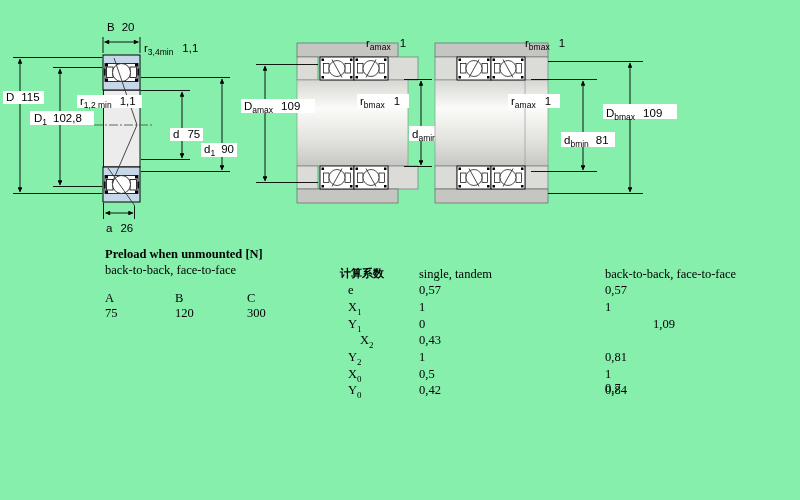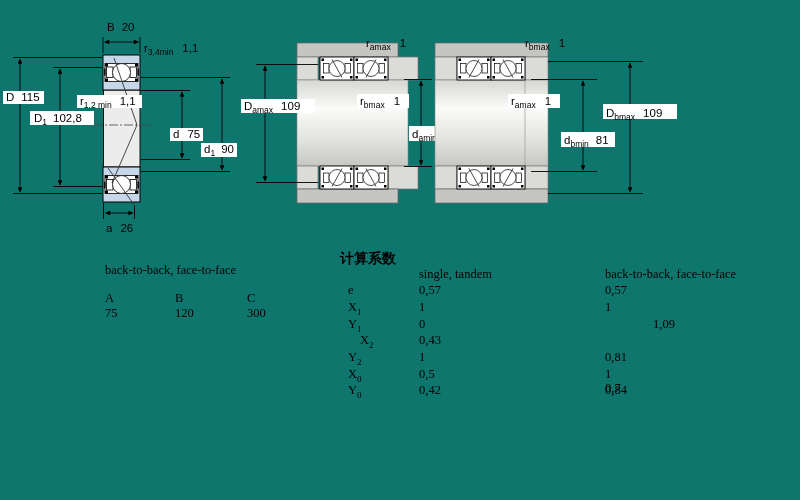--- a/index.html
+++ b/index.html
@@ -1,16 +1,16 @@
 <!DOCTYPE html>
 <html><head>
 <meta charset="utf-8">
 <style>
   html,body{margin:0;padding:0;background:#fff;}
-  #stage{position:relative;width:800px;height:500px;background:#0f766e;overflow:hidden;
+  #stage{position:relative;width:800px;height:500px;background:#86efac;overflow:hidden;
          font-family:"Liberation Sans",sans-serif;color:#000;}
   svg text{font-family:"Liberation Sans",sans-serif;font-size:11.5px;fill:#000;}
   svg .sub{font-size:8.5px;}
   .tbl{position:absolute;font-family:"Liberation Serif",serif;font-size:12.5px;color:#000;}
   .tbl .t-title{font-weight:bold;position:absolute;left:0;top:0;white-space:nowrap;}
   .tbl span{white-space:nowrap;}
   .abs{position:absolute;}
   sub{font-size:9px;}
 </style>
 </head>
@@ -182,31 +182,32 @@
       <rect x="561" y="132" width="54" height="15"></rect>
     </g>
     <text x="525" y="47"><tspan>r</tspan><tspan class="sub" dy="3">bmax</tspan><tspan dy="-3" dx="9">1</tspan></text>
     <text x="511" y="105"><tspan>r</tspan><tspan class="sub" dy="3">amax</tspan><tspan dy="-3" dx="9">1</tspan></text>
     <text x="606" y="117"><tspan>D</tspan><tspan class="sub" dy="3">bmax</tspan><tspan dy="-3" dx="8">109</tspan></text>
     <text x="564" y="144"><tspan>d</tspan><tspan class="sub" dy="3">bmin</tspan><tspan dy="-3" dx="7">81</tspan></text>
   </g>
 </svg>
 
   <div class="tbl" style="left:105px;top:247px;width:230px;height:80px;">
+    <div class="t-title">Preload when unmounted [N]</div>
     <div class="abs" style="left:0;top:16px;">back-to-back, face-to-face</div>
     <span class="abs" style="left:0;top:44px;">A</span>
     <span class="abs" style="left:70px;top:44px;">B</span>
     <span class="abs" style="left:142px;top:44px;">C</span>
     <span class="abs" style="left:0;top:59px;">75</span>
     <span class="abs" style="left:70px;top:59px;">120</span>
     <span class="abs" style="left:142px;top:59px;">300</span>
   </div>
 
   <div class="tbl" style="left:340px;top:250px;width:450px;height:160px;">
-    <div class="t-title" style="font-size:14px;">计算系数</div>
+    <div class="t-title" style="font-size:11px;margin-top:16px;">计算系数</div>
     <span class="abs" style="left:79px;top:17px;">single, tandem</span>
     <span class="abs" style="left:265px;top:17px;">back-to-back, face-to-face</span>
 
     <div class="abs" style="left:0;top:33px;right:0;">
       <span class="abs" style="left:8px;"><span>e</span><sub></sub></span>
       <span class="abs" style="left:79px;">0,57</span>
       <span class="abs" style="left:265px;">0,57</span>
     </div>
     <div class="abs" style="left:0;top:50px;right:0;">
       <span class="abs" style="left:8px;"><span>X</span><sub>1</sub></span>

